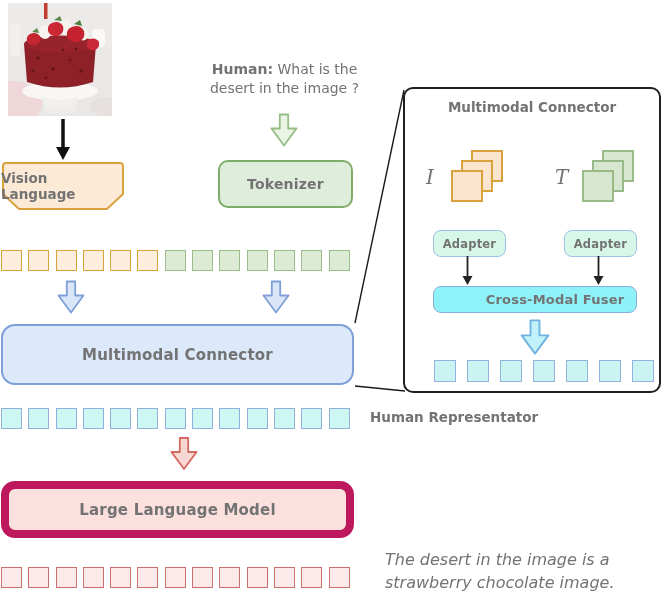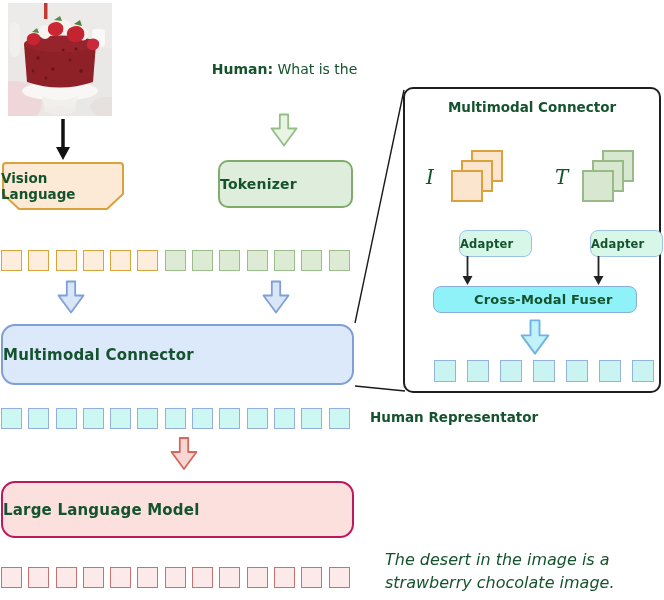--- a/index.html
+++ b/index.html
@@ -1,31 +1,31 @@
 <!DOCTYPE html>
 <html><head>
 <meta charset="utf-8">
 <style>
   * { margin:0; padding:0; box-sizing:border-box; }
   html,body { background:#fff; }
   .canvas {
     position:relative; width:664px; height:600px; background:#ffffff;
-    font-family:"DejaVu Sans","Liberation Sans",sans-serif; color:#14532d; overflow:hidden;
+    font-family:"DejaVu Sans","Liberation Sans",sans-serif; color:#737373; overflow:hidden;
   }
   .abs { position:absolute; }
 
   
   .round-box {
-    display:flex; align-items:center; justify-content:flex-start;
+    display:flex; align-items:center; justify-content:center;
     font-weight:700; letter-spacing:.2px;
   }
   .tokenizer-box   { background:#DFEEDC; border:2px solid #7FAC69; border-radius:10px; font-size:14px; }
   .mc-box          { background:#DCE9FA; border:2px solid #7E9FD8; border-radius:14px; font-size:15px; }
-  .llm-box         { background:#FBE0DE; border:2px solid #be185d; border-radius:14px; font-size:15px; }
-  .adapter-box     { background:#D7F8E9; border:1.6px solid #9CC2E8; border-radius:8px;  font-size:11.5px;margin-left:26px; }
+  .llm-box         { background:#FBE0DE; border:8px solid #be185d; border-radius:14px; font-size:15px; }
+  .adapter-box     { background:#D7F8E9; border:1.6px solid #9CC2E8; border-radius:8px;  font-size:11.5px; }
   .fuser-box       { background:#8FF2F8; border:1.6px solid #88AEDC; border-radius:8px;  font-size:13px;padding-left:40px; }
 
   
   .tok-row { display:flex; gap:6.3px; }
   .tok-group { display:flex; gap:6.3px; }
   .tok { width:21px; height:21px; flex:0 0 auto; }
   .tok-orange { background:#FDEDDC; border:1.6px solid #D8A33C; }
   .tok-green  { background:#DDEBD5; border:1.6px solid #9BBD8B; }
   .tok-cyan   { background:#CDF7F3; border:1.6px solid #95AFDC; }
   .tok-pink   { background:#FCE9E9; border:1.8px solid #C9716C; }
@@ -94,20 +94,21 @@
     <path d="M24,29 l5,-4 l2,5 Z" fill="#5b8a4a"></path>
     <path d="M46,17 l6,-4 l2,5 Z" fill="#5b8a4a"></path>
     <path d="M66,21 l6,-4 l2,6 Z" fill="#527f42"></path>
   </svg>
 
   <div class="abs human-text" style="left:192px; top:60px; width:185px;">
     <div>
       <span class="bold">Human:</span>
       <span>What is the</span>
     </div>
+    <div>desert in the image ?</div>
   </div>
 
   <svg class="abs block-arrow arrow-green" style="left:270px; top:112px;" width="28" height="36" viewBox="0 0 28 34">
     <path d="M9.8,1.5 H18.2 V15.5 H26.5 L14,32.5 L1.5,15.5 H9.8 Z"></path>
   </svg>
 
   <div class="abs" style="left:1px; top:160px; width:124px; height:52px;">
     <svg width="124" height="52" viewBox="0 0 124 52">
       <path d="M5,3 L119,3 Q122,3 122,6 L122,34 L106,49 L18,49 L2,34 L2,6 Q2,3 5,3 Z" fill="#FCE9D6" stroke="#D8A33C" stroke-width="2" stroke-linejoin="round"></path>
     </svg>

